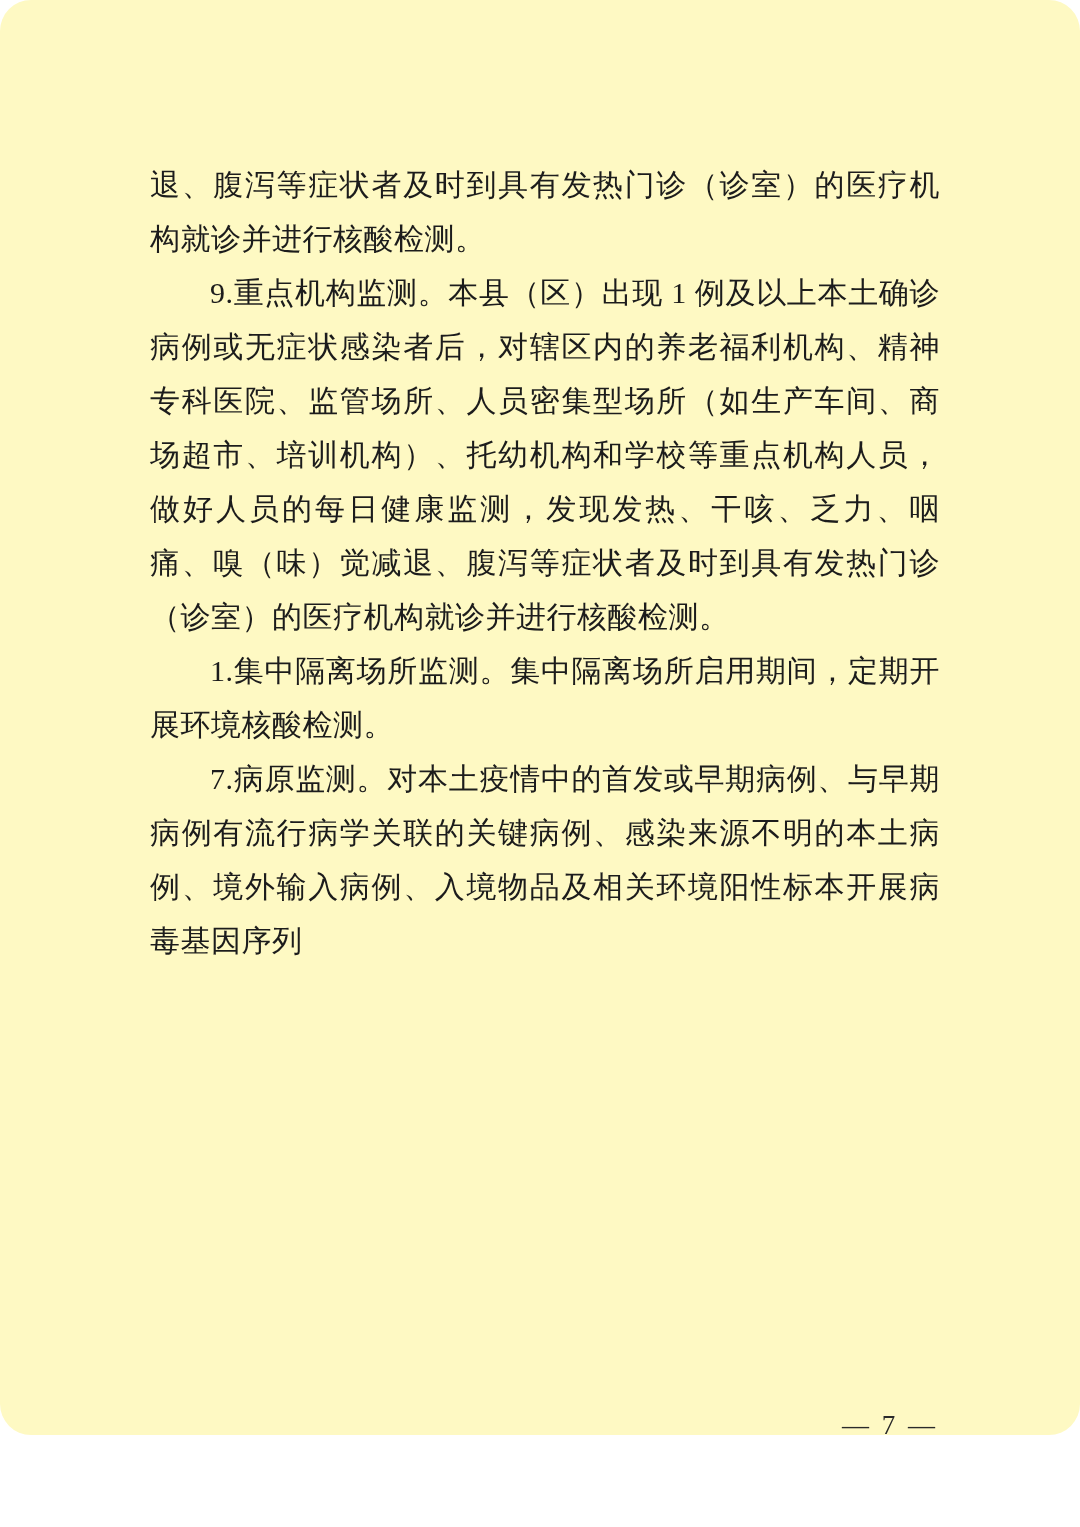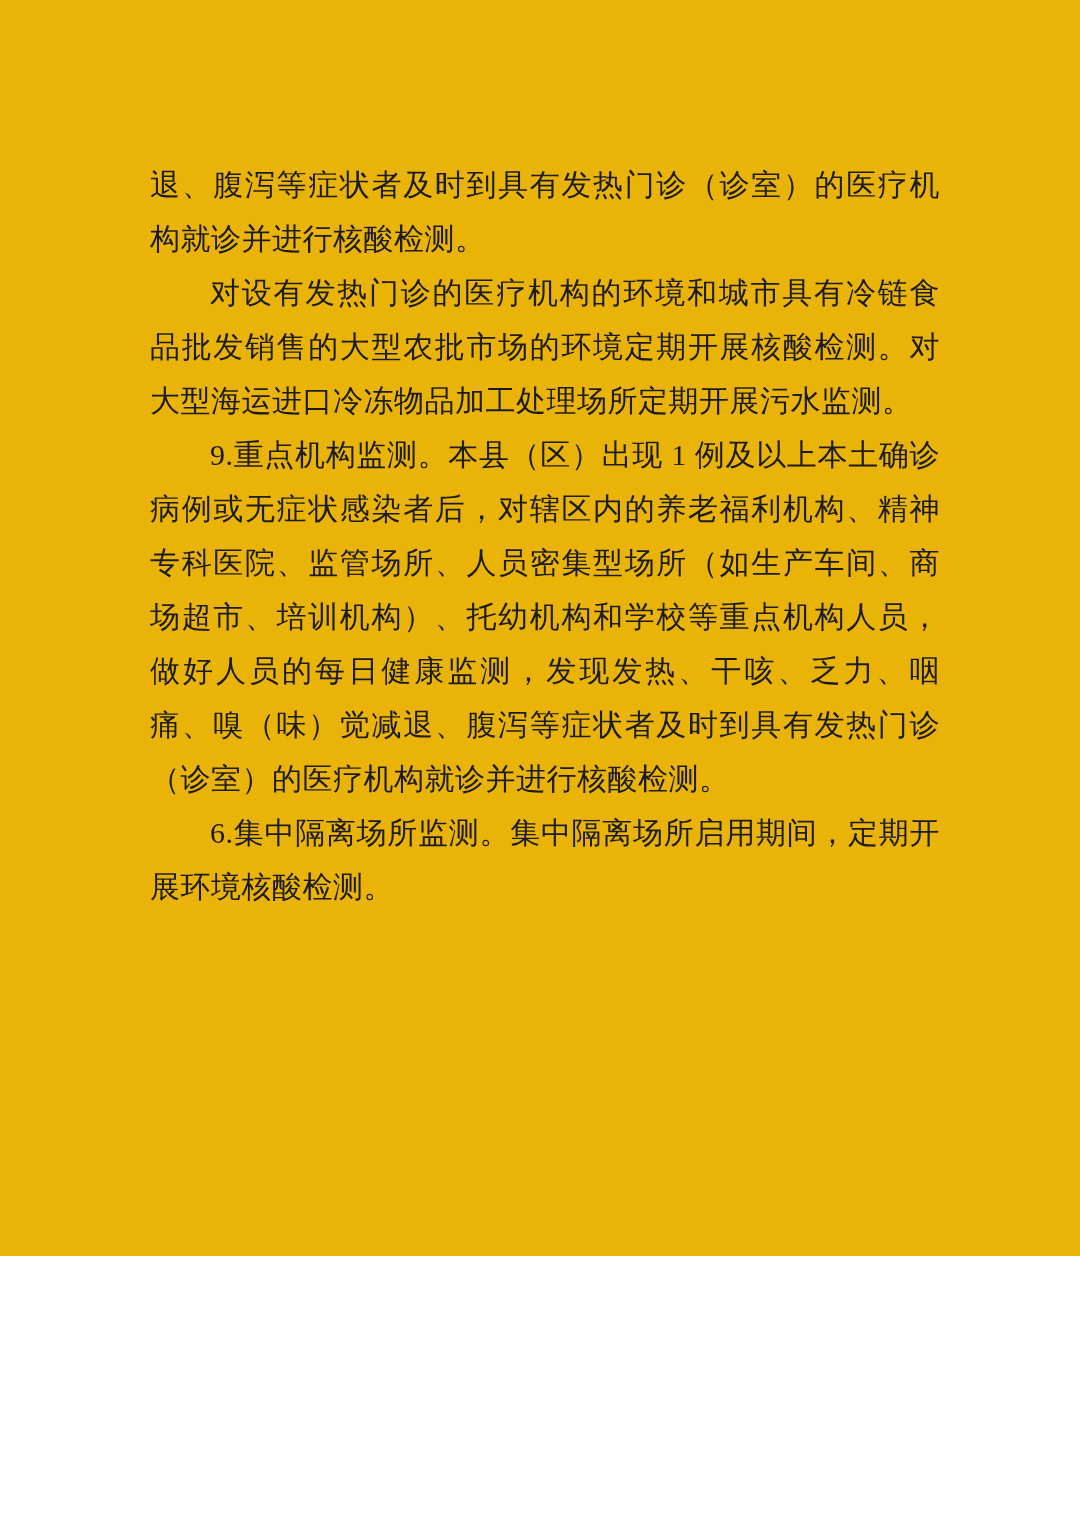--- a/index.html
+++ b/index.html
@@ -3,25 +3,26 @@
 <meta charset="utf-8">
 <style>
   html, body {
     margin: 0;
     padding: 0;
     background: #ffffff;
   }
   .page {
     position: relative;
     width: 1080px;
-    height: 1256px;
-    background: #eab308;
+    height: 1435px;
+    background: #fef9c3;
     overflow: hidden;
     font-family: "Liberation Serif", "DejaVu Serif", serif;
     color: #1c1c1c;
+    border-radius: 31px;
   }
   .content {
     position: absolute;
     left: 150px;
     top: 158px;
     width: 790px;
     font-size: 30px;
     line-height: 54px;
     text-align: justify;
     text-align-last: left;
@@ -43,19 +44,19 @@
     letter-spacing: 3px;
     color: #2a2a2a;
   }
 </style>
 </head>
 <body>
 
 <div class="page">
   <div class="content">
     <p class="continuation">退、腹泻等症状者及时到具有发热门诊（诊室）的医疗机构就诊并进行核酸检测。</p>
-    <p class="indented">对设有发热门诊的医疗机构的环境和城市具有冷链食品批发销售的大型农批市场的环境定期开展核酸检测。对大型海运进口冷冻物品加工处理场所定期开展污水监测。</p>
     <p class="indented">9.重点机构监测。本县（区）出现 1 例及以上本土确诊病例或无症状感染者后，对辖区内的养老福利机构、精神专科医院、监管场所、人员密集型场所（如生产车间、商场超市、培训机构）、托幼机构和学校等重点机构人员，做好人员的每日健康监测，发现发热、干咳、乏力、咽痛、嗅（味）觉减退、腹泻等症状者及时到具有发热门诊（诊室）的医疗机构就诊并进行核酸检测。</p>
-    <p class="indented">6.集中隔离场所监测。集中隔离场所启用期间，定期开展环境核酸检测。</p>
+    <p class="indented">1.集中隔离场所监测。集中隔离场所启用期间，定期开展环境核酸检测。</p>
+    <p class="indented">7.病原监测。对本土疫情中的首发或早期病例、与早期病例有流行病学关联的关键病例、感染来源不明的本土病例、境外输入病例、入境物品及相关环境阳性标本开展病毒基因序列</p>
   </div>
 
   <div class="footer">— 7 —</div>
 </div>
 
 </body></html>

